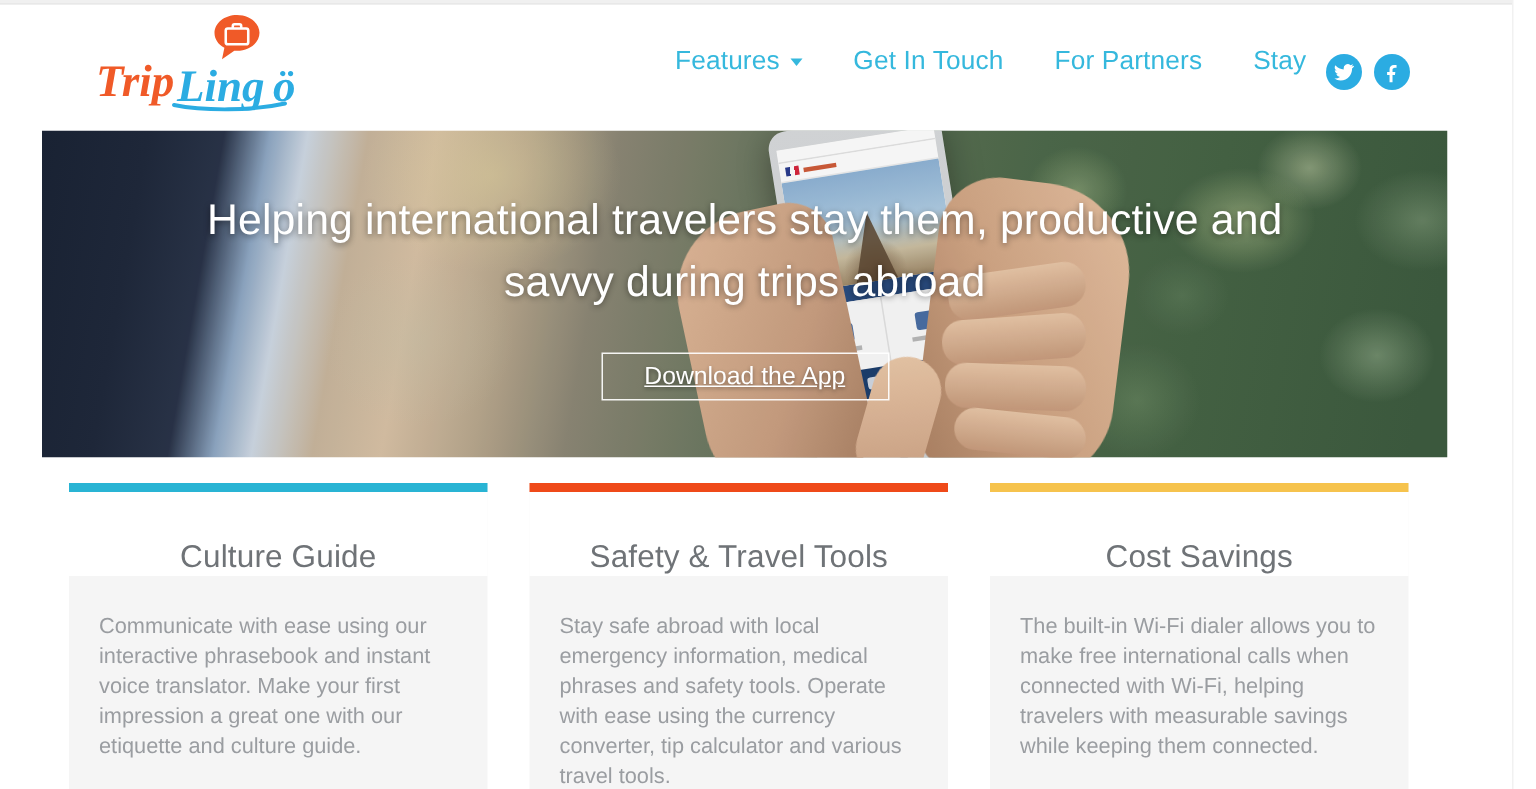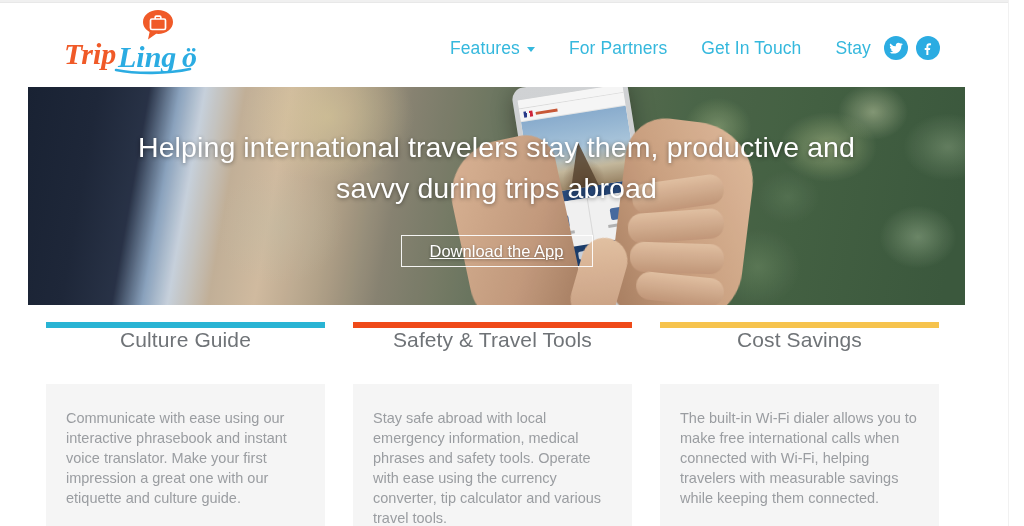--- a/index.html
+++ b/index.html
@@ -65,21 +65,21 @@
     position: absolute;
     left: 0;
     top: 24px;
     width: 150px;
     height: 42px;
   }
 
   .nav {
     position: absolute;
     left: 440px;
-    top: 28px;
+    top: 20px;
     height: 32px;
     display: flex;
     align-items: center;
     gap: 0px;
   }
 
   .nav-item {
     color: #35b8dd;
     font-size: 17.5px;
     line-height: 22px;
@@ -344,21 +344,21 @@
     display: flex;
     flex-direction: column;
   }
 
   .card-bar { height: 6px; width: 100%; }
 
   .card-head {
     background: #ffffff;
     height: 56px;
     display: flex;
-    align-items: flex-start;
+    align-items: flex-end;
     justify-content: center;
   }
 
   .card-title {
     font-size: 21px;
     color: #6f7377;
     font-weight: 400;
     letter-spacing: 0.1px;
   }
 
@@ -402,24 +402,24 @@
         <path d="M52 36 C72 40, 104 40, 126 35" stroke="#2bace2" stroke-width="2.6" fill="none" stroke-linecap="round"></path>
       </svg>
     </a>
 
     <nav class="nav">
       <a class="nav-item" href="#">
         <span>Features</span>
         <span class="caret"></span>
       </a>
       <a class="nav-item" href="#">
-        <span>For Partners</span>
+        <span>Get In Touch</span>
       </a>
       <a class="nav-item" href="#">
-        <span>Get In Touch</span>
+        <span>For Partners</span>
       </a>
       <a class="nav-item" href="#">
         <span>Stay</span>
       </a>
     </nav>
 
     <div class="social">
       <a class="social-btn" href="#">
         <svg width="14" height="14" viewBox="0 0 24 24">
           <path fill="#ffffff" d="M23 4.9c-.8.4-1.7.6-2.6.8 1-.6 1.7-1.5 2-2.6-.9.5-1.9.9-3 1.1A4.6 4.6 0 0 0 11.6 8c0 .4 0 .7.1 1A13 13 0 0 1 2.2 4.2a4.6 4.6 0 0 0 1.4 6.2c-.8 0-1.5-.2-2.1-.6 0 2.2 1.6 4.1 3.7 4.5-.7.2-1.4.2-2.1.1a4.6 4.6 0 0 0 4.3 3.2A9.3 9.3 0 0 1 1 19.5a13 13 0 0 0 7.1 2.1c8.5 0 13.1-7 13.1-13.1v-.6c.9-.7 1.7-1.5 2.3-2.5z"></path>

